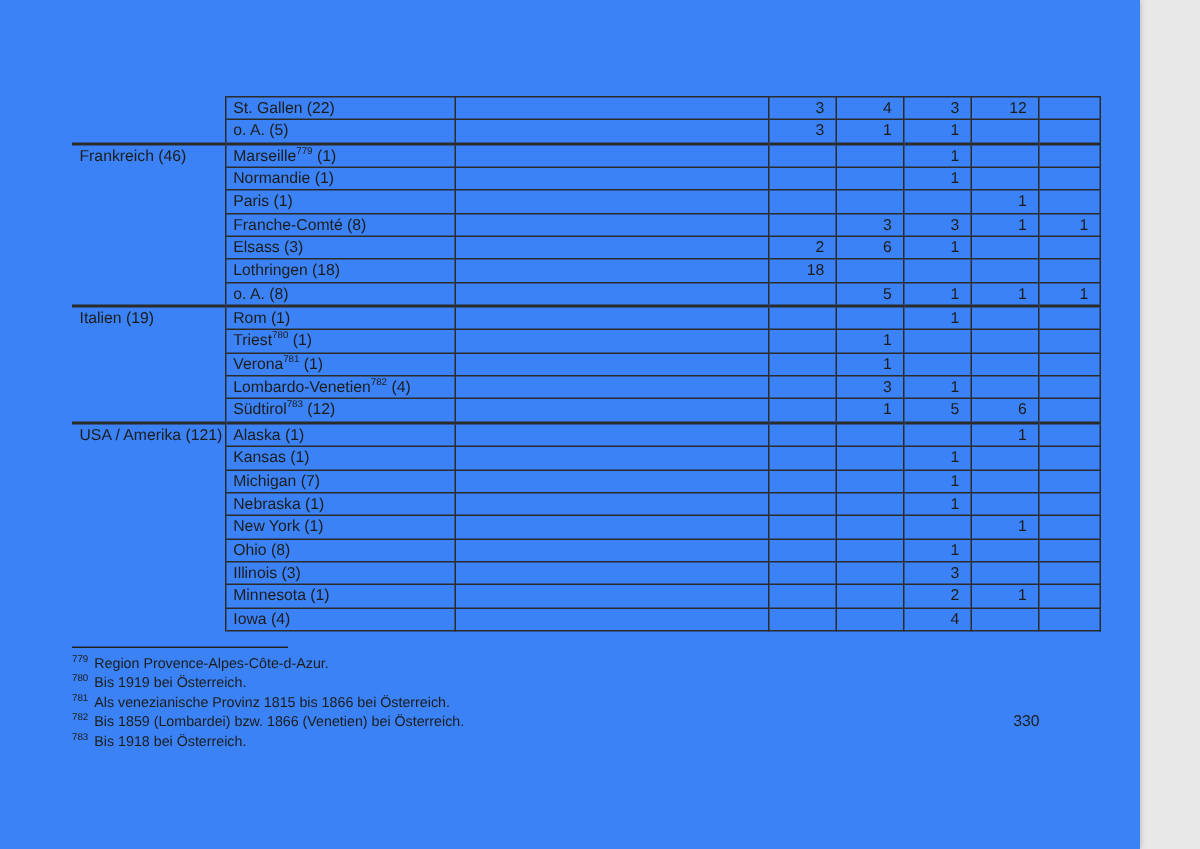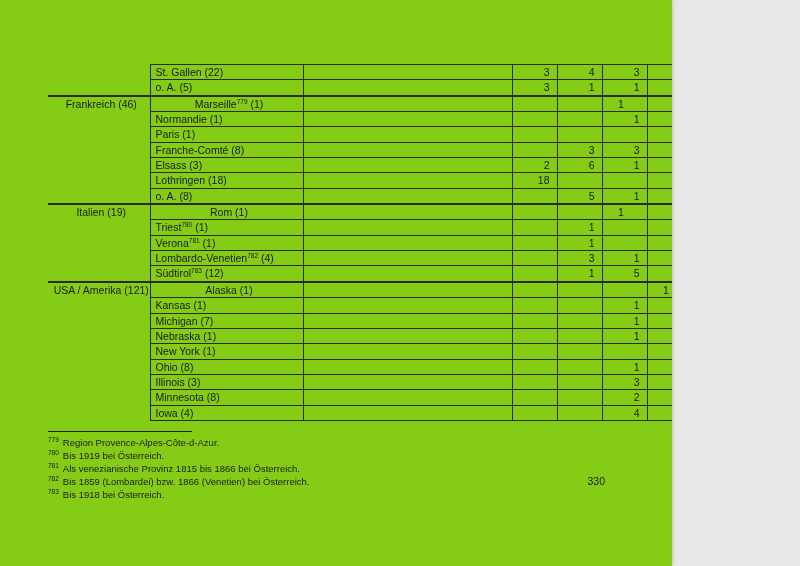--- a/index.html
+++ b/index.html
@@ -1,36 +1,36 @@
 <!DOCTYPE html>
 <html><head>
 <meta charset="utf-8">
 <style>
   html,body{margin:0;padding:0;background:#e8e8e8;}
   .page{
-    position:relative;width:672px;height:566px;background:#84cc16;
+    position:relative;width:760px;height:566px;background:#3b82f6;
     font-family:"Liberation Sans", sans-serif;color:#1c1c1c;overflow:hidden;
     box-shadow:0 0 4px rgba(0,0,0,.25);
   }
   table.tbl{
     position:absolute;left:48px;top:64px;width:685px;
     border-collapse:collapse;table-layout:fixed;
   }
   .tbl td{
     border:1px solid #2b2b2b;
     height:14.35px;line-height:14.3px;font-size:10.5px;
     padding:0;overflow:hidden;white-space:nowrap;
   }
   .tbl td.grp{
     border-left:none;border-bottom:none;border-top:none;
     vertical-align:top;padding-left:5px;
   }
   .tbl td.name{padding-left:5px;}
   .tbl td.val{text-align:right;padding-right:7px;}
-  .tbl tr.group-start > td{border-top:2px solid #2b2b2b;text-align:center;}
+  .tbl tr.group-start > td{border-top:2px solid #2b2b2b;}
   .tbl tr.first-row > td{border-top:1.5px solid #2b2b2b;}
   .tbl tr.first-row > td.grp{border-top:none;}
   .tbl sup{font-size:6.5px;line-height:0;vertical-align:super;}
   .footnotes{position:absolute;left:48px;top:431px;font-size:9.5px;color:#1c1c1c;}
   .fn-rule{width:144px;border-top:1px solid #222;margin:0 0 4px 0;}
   .fn-line{line-height:13px;white-space:nowrap;}
   .fn-line sup{font-size:6.5px;vertical-align:super;margin-right:4px;line-height:0;}
   .pagenum{position:absolute;right:67px;top:475px;font-size:10.5px;color:#1c1c1c;}
 </style>
 </head>
@@ -237,21 +237,21 @@
         <tr>
           <td class="name">Illinois (3)</td>
           <td></td>
           <td class="val"></td>
           <td class="val"></td>
           <td class="val">3</td>
           <td class="val"></td>
           <td class="val"></td>
         </tr>
         <tr>
-          <td class="name">Minnesota (8)</td>
+          <td class="name">Minnesota (1)</td>
           <td></td>
           <td class="val"></td>
           <td class="val"></td>
           <td class="val">2</td>
           <td class="val">1</td>
           <td class="val"></td>
         </tr>
         <tr>
           <td class="name">Iowa (4)</td>
           <td></td>

